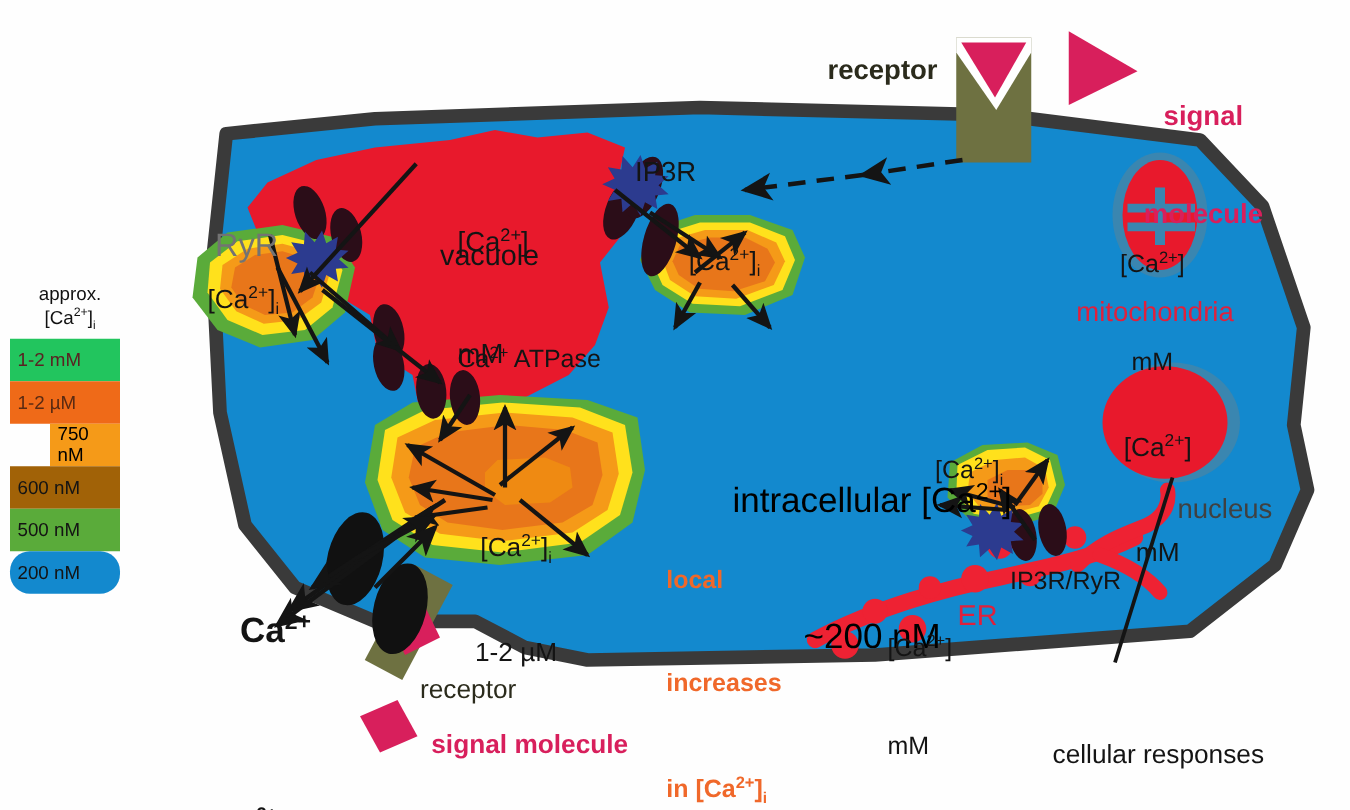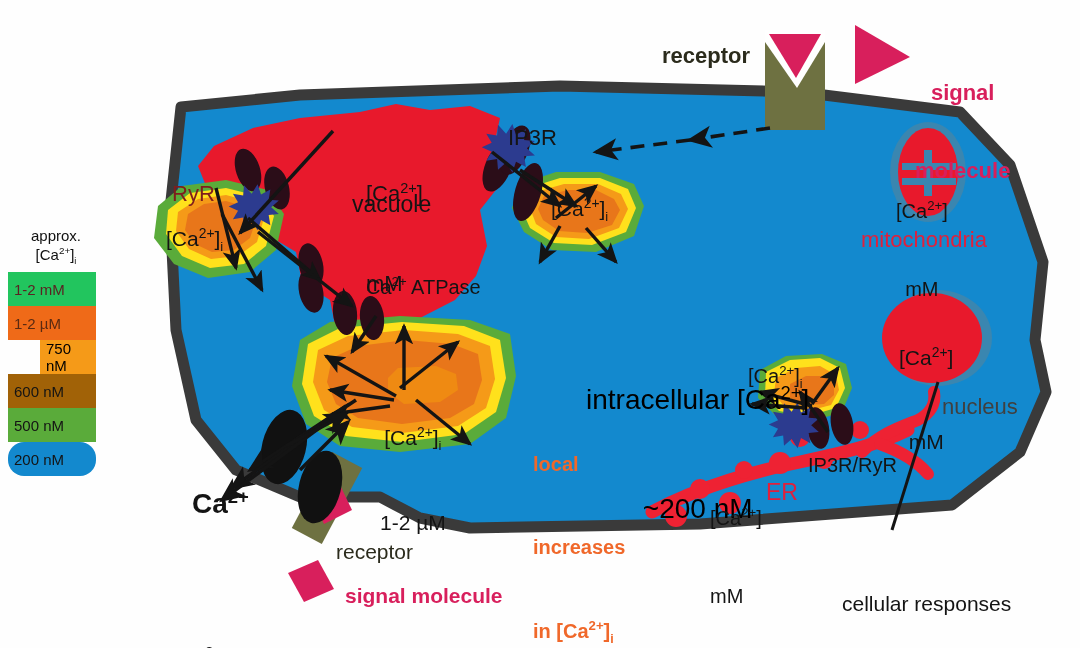--- a/index.html
+++ b/index.html
@@ -253,21 +253,21 @@
 
   <div class="lbl" style="left:366px;top:120px;font-size:22px;color:#141414;line-height:1.35;">
     <div>[Ca<span class="sub">2+</span>]</div>
     <div>mM</div>
   </div>
 
   <div class="lbl" style="left:352px;top:192px;font-size:23px;color:#141414;">vacuole</div>
 
   <div class="lbl" style="left:508px;top:126px;font-size:22px;color:#141414;">IP3R</div>
 
-  <div class="lbl" style="left:172px;top:182px;font-size:22px;color:#7f1d1d;">RyR</div>
+  <div class="lbl" style="left:172px;top:182px;font-size:26px;color:#737373;">RyR</div>
 
   <div class="lbl" style="left:166px;top:226px;font-size:21px;color:#141414;">[Ca<span class="sub">2+</span>]<span class="subi">i</span></div>
 
   <div class="lbl" style="left:551px;top:196px;font-size:21px;color:#141414;">[Ca<span class="sub">2+</span>]<span class="subi">i</span></div>
 
   <div class="lbl" style="left:366px;top:275px;font-size:20px;color:#141414;">Ca<span class="sub">2+</span> ATPase</div>
 
   <div class="lbl ctr" style="left:586px;top:308px;font-size:28px;color:#000000;line-height:1.3;">
     <div>intracellular [Ca<span class="sub">2+</span>]</div>
     <div>~200 nM</div>
@@ -294,21 +294,21 @@
   <div class="lbl bold ctr" style="left:34px;top:586px;font-size:22px;color:#141414;line-height:1.3;">
     <div>extracellular [Ca<span class="sub">2+</span>]</div>
     
   </div>
 
   <div class="lbl ctr" style="left:896px;top:145px;font-size:20px;color:#141414;line-height:1.3;">
     <div>[Ca<span class="sub">2+</span>]</div>
     <div>mM</div>
   </div>
 
-  <div class="lbl" style="left:861px;top:228px;font-size:22px;color:#e0203c;">mitochondria</div>
+  <div class="lbl" style="left:861px;top:238px;font-size:22px;color:#e0203c;">mitochondria</div>
 
   <div class="lbl ctr" style="left:899px;top:288px;font-size:21px;color:#141414;line-height:1.32;">
     <div>[Ca<span class="sub">2+</span>]</div>
     <div>mM</div>
   </div>
 
   <div class="lbl" style="left:942px;top:357px;font-size:22px;color:#404040;margin-top:38px;">nucleus</div>
 
   <div class="lbl" style="left:748px;top:364px;font-size:20px;color:#141414;">[Ca<span class="sub">2+</span>]<span class="subi">i</span></div>
 

